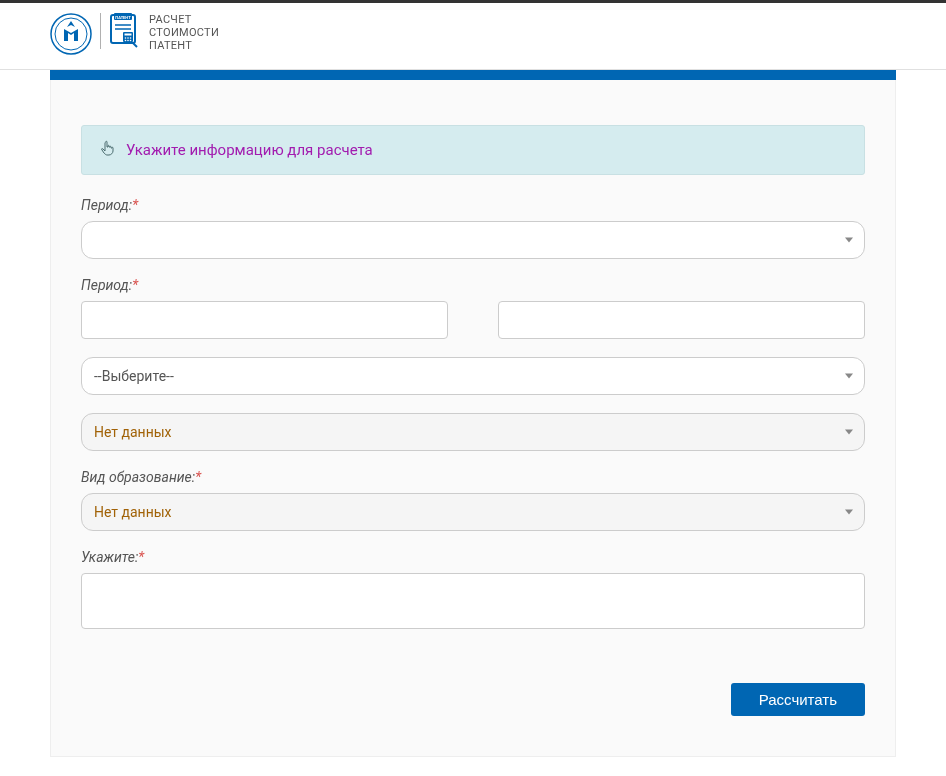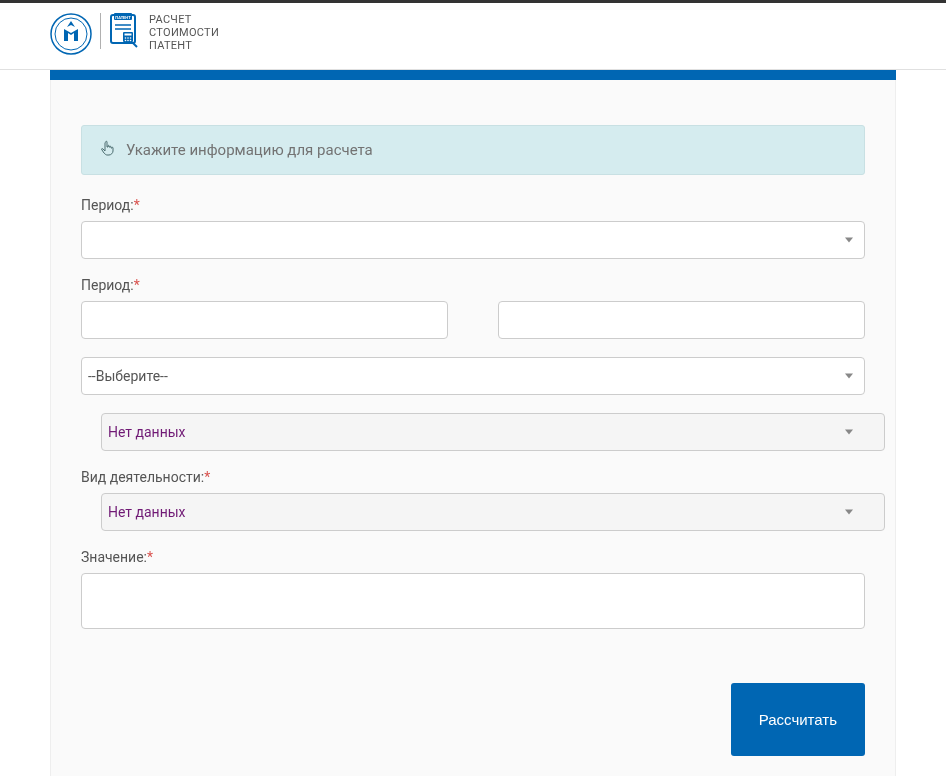--- a/index.html
+++ b/index.html
@@ -62,31 +62,32 @@
       display: flex;
       align-items: center;
       gap: 10px;
       margin-bottom: 22px;
     }
     .info-banner .icon {
       color: #4a6b6e;
       font-size: 16px;
     }
     .info-banner .text {
-      color: #737373;
+      color: #a21caf;
       font-size: 15px;
     }
     .form-group {
       margin-bottom: 18px;
     }
     .form-label {
       display: block;
       font-size: 14px;
       color: #555;
       margin-bottom: 8px;
+      font-style: italic;
     }
     .required {
       color: #d9534f;
     }
     .form-select, .form-input {
       width: 100%;
       height: 38px;
       border: 1px solid #ccc;
       border-radius: 4px;
       background: #fff;
@@ -108,34 +109,33 @@
       height: 0;
       border-left: 4px solid transparent;
       border-right: 4px solid transparent;
       border-top: 5px solid #888;
       pointer-events: none;
     }
     .select-display {
       width: 100%;
       height: 38px;
       border: 1px solid #ccc;
-      border-radius: 4px;
+      border-radius: 12px;
       background: #fff;
-      padding: 0 30px 0 6px;
+      padding: 0 30px 0 12px;
       font-size: 14px;
       color: #555;
       display: flex;
       align-items: center;
       cursor: pointer;
     }
     .select-display.disabled {
       background: #f5f5f5;
-      color: #701a75;
+      color: #a16207;
       cursor: not-allowed;
-      margin-left: 20px;
     }
     .two-col {
       display: flex;
       gap: 50px;
     }
     .two-col .form-input {
       flex: 1;
     }
     .form-textarea {
       width: 100%;
@@ -151,21 +151,21 @@
     .button-row {
       display: flex;
       justify-content: flex-end;
       margin-top: 50px;
     }
     .btn-primary {
       background: #0066b3;
       color: #fff;
       border: none;
       border-radius: 3px;
-      padding: 28px 28px;
+      padding: 8px 28px;
       font-size: 15px;
       cursor: pointer;
     }
   </style>
 </head>
 <body>
 
 <div class="top-bar"></div>
 
 <div class="header">
@@ -241,30 +241,30 @@
     </div>
 
     <div class="form-group">
       <div class="select-wrapper">
         <div class="select-display disabled">Нет данных</div>
       </div>
     </div>
 
     <div class="form-group">
       <label class="form-label">
-        <span>Вид деятельности:</span><span class="required">*</span>
+        <span>Вид образование:</span><span class="required">*</span>
       </label>
       <div class="select-wrapper">
         <div class="select-display disabled">Нет данных</div>
       </div>
     </div>
 
     <div class="form-group">
       <label class="form-label">
-        <span>Значение:</span><span class="required">*</span>
+        <span>Укажите:</span><span class="required">*</span>
       </label>
       <textarea class="form-textarea" style=""></textarea>
     </div>
 
     <div class="button-row">
       <button class="btn-primary">Рассчитать</button>
     </div>
 
   </div>
 </div>

